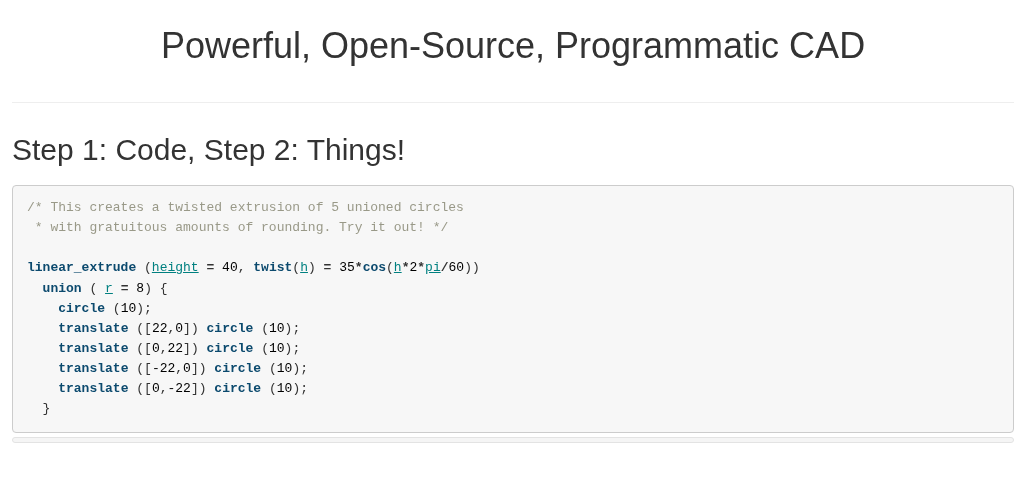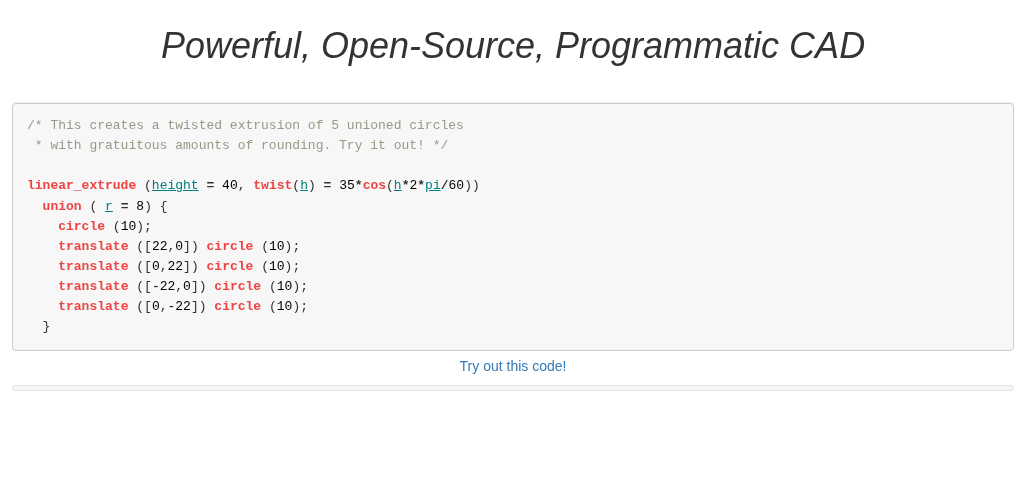--- a/index.html
+++ b/index.html
@@ -7,21 +7,20 @@
     margin: 0;
     padding: 0;
     font-family: "Helvetica Neue", Helvetica, Arial, sans-serif;
     color: #333;
     background: #fff;
     width: 1026px;
   }
   .hero {
     text-align: center;
     padding: 25px 0 35px 0;
-    font-style: italic;
   }
   .hero h1 {
     font-size: 36px;
     font-weight: 400;
     margin: 0;
     color: #333;
   }
   .divider {
     border: 0;
     border-top: 1px solid #eee;
@@ -42,21 +41,21 @@
     border-radius: 4px;
     padding: 12px 14px;
     font-family: Menlo, Monaco, Consolas, "Courier New", monospace;
     font-size: 13px;
     line-height: 1.55;
     color: #333;
     white-space: pre;
     overflow: hidden;
   }
   .tok-comment { color: #998; }
-  .tok-func { color: #ef4444; font-weight: bold; text-align: center; }
+  .tok-func { color: #0c4a6e; font-weight: bold; text-align: center; }
   .tok-paren { color: #333; }
   .tok-var { color: #008080; text-decoration: underline; }
   .tok-op { color: #333; font-weight: bold; }
   .tok-num { color: #000000; }
   .tok-brace { color: #333; }
   .try-link-wrap {
     text-align: center;
     padding: 6px 0 6px 0;
   }
   .try-link {
@@ -76,31 +75,29 @@
 </head>
 <body>
 
 <div class="hero">
   <h1>Powerful, Open-Source, Programmatic CAD</h1>
 </div>
 
 <hr class="divider">
 
 <div class="section">
+  <h2>Step 1: Code, Step 2: Things!</h2>
 
   <div class="code-block"><span class="tok-comment">/* This creates a twisted extrusion of 5 unioned circles</span>
 <span class="tok-comment"> * with gratuitous amounts of rounding. Try it out! */</span>
 
 <span class="tok-func">linear_extrude</span> <span class="tok-paren">(</span><span class="tok-var">height</span> <span class="tok-op">=</span> <span class="tok-num">40</span>, <span class="tok-func">twist</span><span class="tok-paren">(</span><span class="tok-var">h</span><span class="tok-paren">)</span> <span class="tok-op">=</span> <span class="tok-num">35</span><span class="tok-op">*</span><span class="tok-func">cos</span><span class="tok-paren">(</span><span class="tok-var">h</span><span class="tok-op">*</span><span class="tok-num">2</span><span class="tok-op">*</span><span class="tok-var">pi</span><span class="tok-op">/</span><span class="tok-num">60</span><span class="tok-paren">)</span><span class="tok-paren">)</span>
   <span class="tok-func">union</span> <span class="tok-paren">(</span> <span class="tok-var">r</span> <span class="tok-op">=</span> <span class="tok-num">8</span><span class="tok-paren">)</span> <span class="tok-brace">{</span>
     <span class="tok-func">circle</span> <span class="tok-paren">(</span><span class="tok-num">10</span><span class="tok-paren">)</span>;
     <span class="tok-func">translate</span> <span class="tok-paren">(</span>[<span class="tok-num">22</span>,<span class="tok-num">0</span>]<span class="tok-paren">)</span> <span class="tok-func">circle</span> <span class="tok-paren">(</span><span class="tok-num">10</span><span class="tok-paren">)</span>;
     <span class="tok-func">translate</span> <span class="tok-paren">(</span>[<span class="tok-num">0</span>,<span class="tok-num">22</span>]<span class="tok-paren">)</span> <span class="tok-func">circle</span> <span class="tok-paren">(</span><span class="tok-num">10</span><span class="tok-paren">)</span>;
     <span class="tok-func">translate</span> <span class="tok-paren">(</span>[<span class="tok-num">-22</span>,<span class="tok-num">0</span>]<span class="tok-paren">)</span> <span class="tok-func">circle</span> <span class="tok-paren">(</span><span class="tok-num">10</span><span class="tok-paren">)</span>;
     <span class="tok-func">translate</span> <span class="tok-paren">(</span>[<span class="tok-num">0</span>,<span class="tok-num">-22</span>]<span class="tok-paren">)</span> <span class="tok-func">circle</span> <span class="tok-paren">(</span><span class="tok-num">10</span><span class="tok-paren">)</span>;
   <span class="tok-brace">}</span></div>
 
-  <div class="try-link-wrap">
-    <a class="try-link">Try out this code!</a>
-  </div>
 </div>
 
 <div class="bottom-bar"></div>
 
 </body></html>

